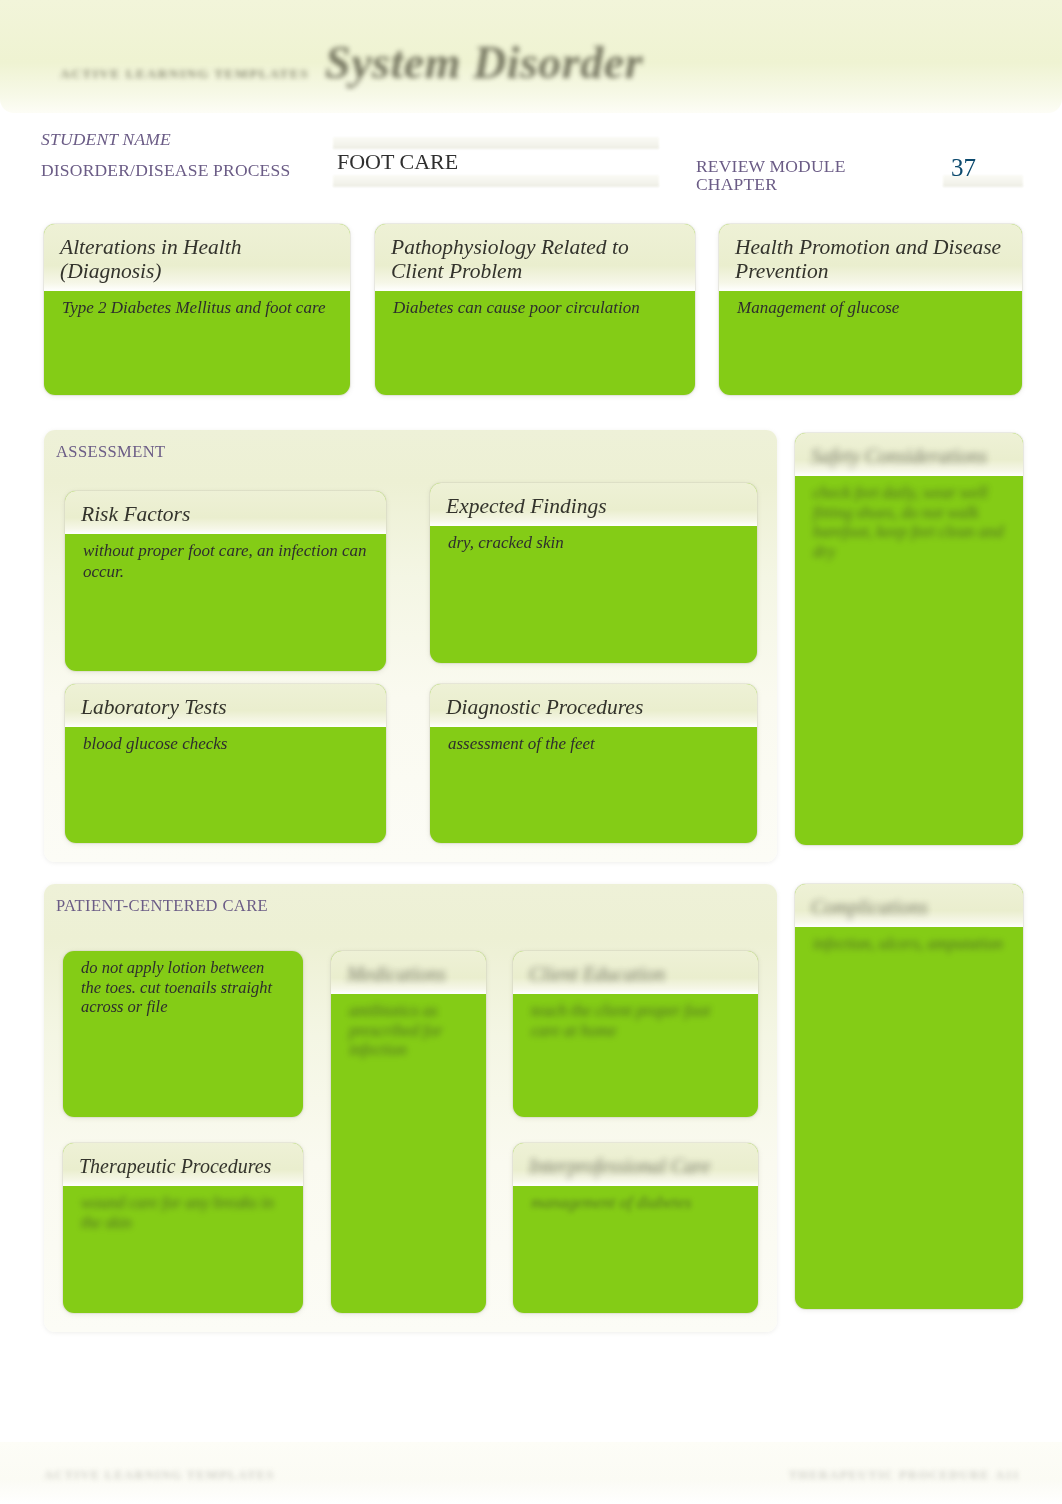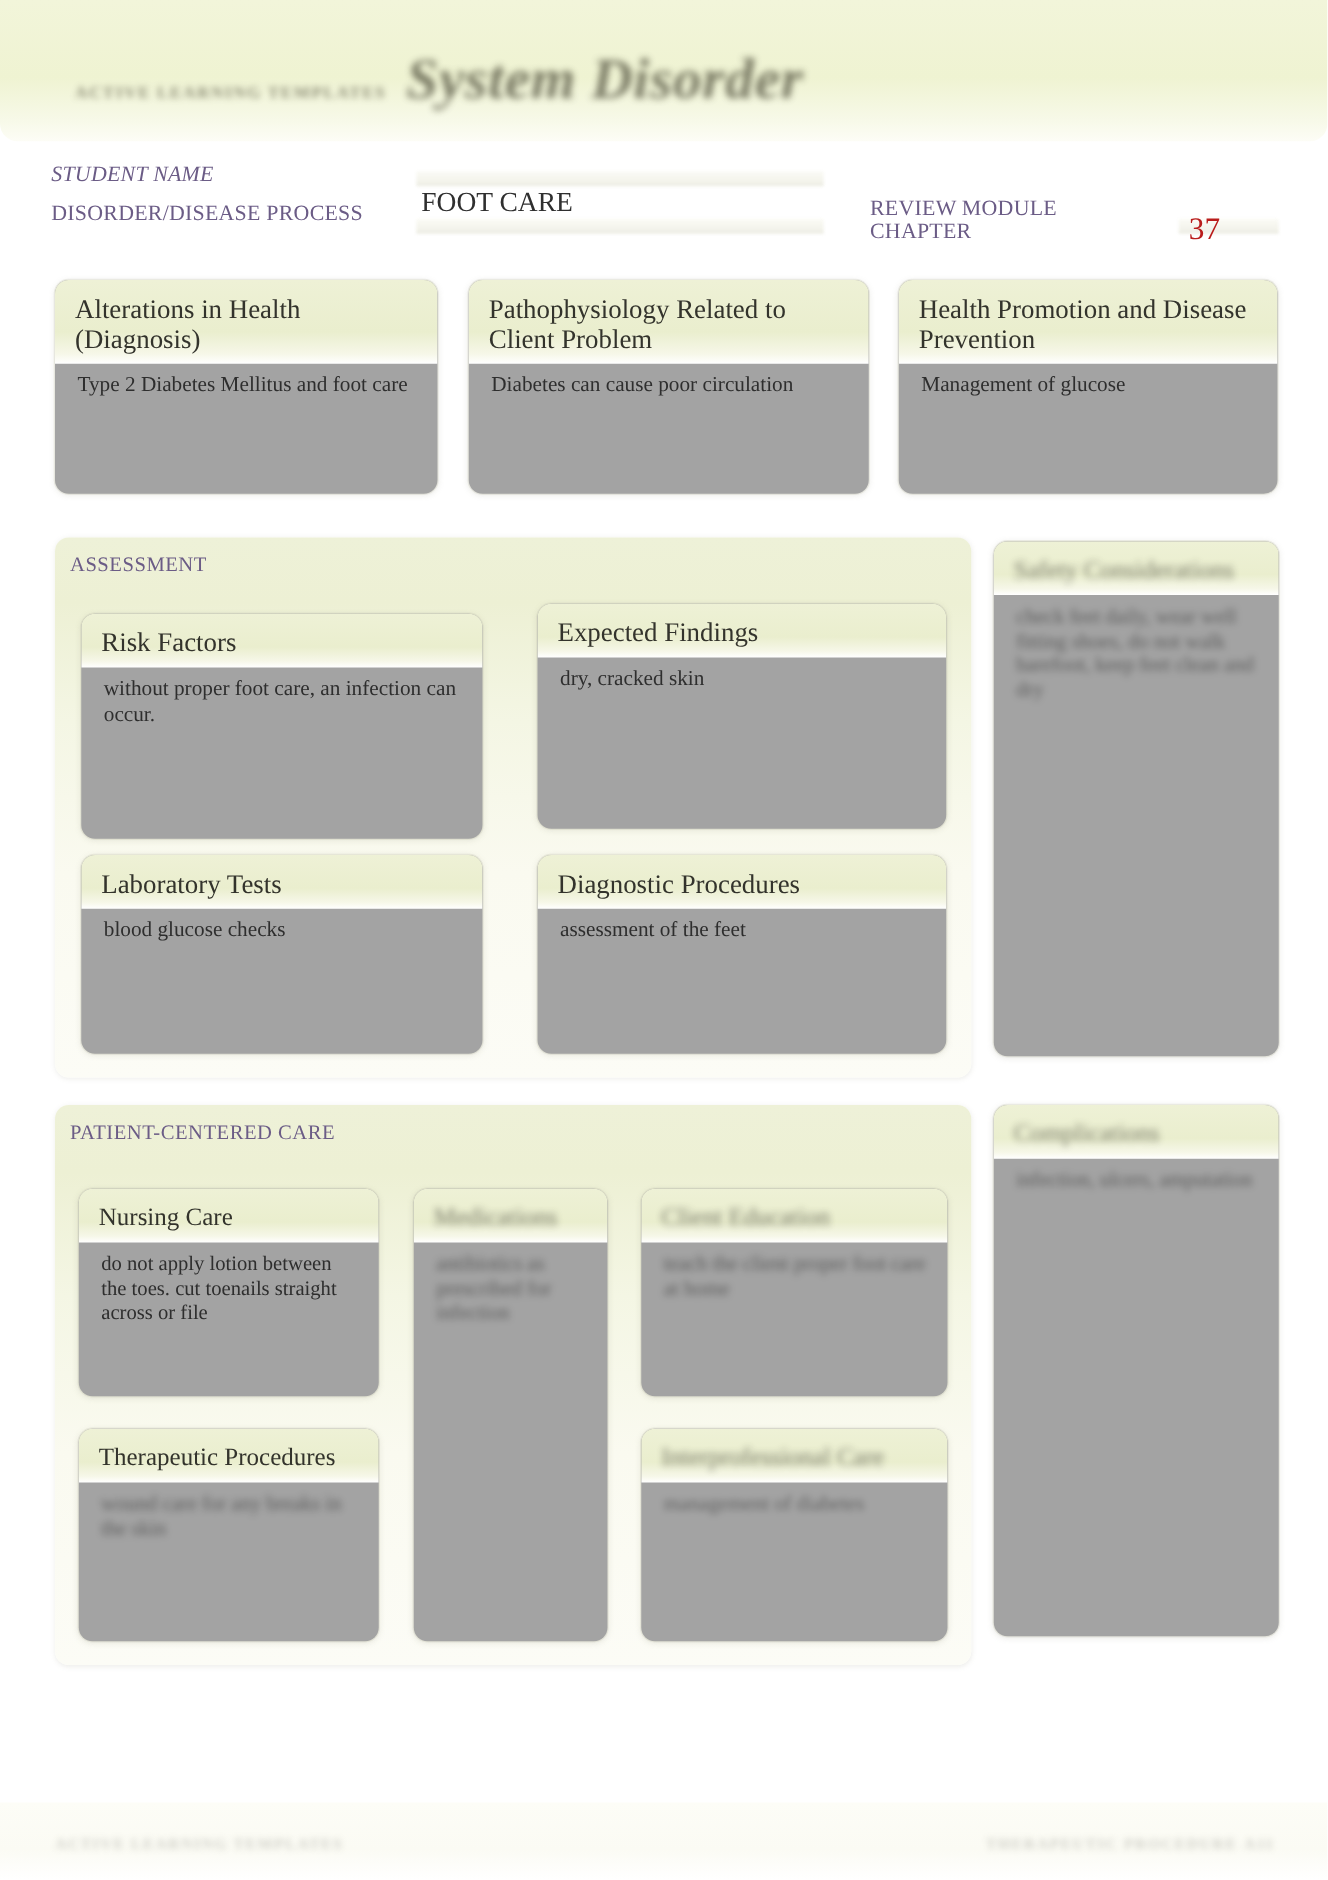--- a/index.html
+++ b/index.html
@@ -80,31 +80,31 @@
     position: absolute;
     left: 337px; top: 36px;
     font-size: 22px;
     color: #2f2f2f;
     white-space: nowrap;
   }
   .val-chapter {
     position: absolute;
     left: 951px; top: 41px;
     font-size: 25px;
-    color: #b91c1c;
-    margin-top: 16px;
+    color: #0c4a6e;
   }
 
   
   .card {
     position: absolute;
-    background: #a3a3a3;
+    background: #84cc16;
     border-radius: 11px;
     box-shadow: 0 1px 5px rgba(140,140,120,.20), 0 0 0 1px rgba(205,205,185,.30);
     overflow: hidden;
+    font-style: italic;
   }
   .card-head {
     background: linear-gradient(to bottom, #eef1d6 0%, #eaeece 62%, #f6f7e8 88%, #ffffff 100%);
     padding: 11px 16px 8px 16px;
   }
   .card-head-title {
     font-size: 21.5px;
     color: #33332c;
     line-height: 24px;
   }
@@ -262,23 +262,20 @@
     <div class="card-head-title blurred">Safety Considerations</div>
   </div>
   <div class="card-body card-body-sm blurred">check feet daily, wear well fitting shoes, do not walk barefoot, keep feet clean and dry</div>
 </div>
 
 <div class="panel" id="panel-pcc">
   <span class="panel-label">PATIENT-CENTERED CARE</span>
 </div>
 
 <div class="card" id="card-nursing">
-  <div class="card-head card-head-sm">
-    <div class="card-head-title">Nursing Care</div>
-  </div>
   <div class="card-body card-body-sm">do not apply lotion between the toes. cut toenails straight across or file</div>
 </div>
 
 <div class="card" id="card-medication">
   <div class="card-head card-head-sm">
     <div class="card-head-title blurred">Medications</div>
   </div>
   <div class="card-body card-body-sm blurred">antibiotics as prescribed for infection</div>
 </div>
 

